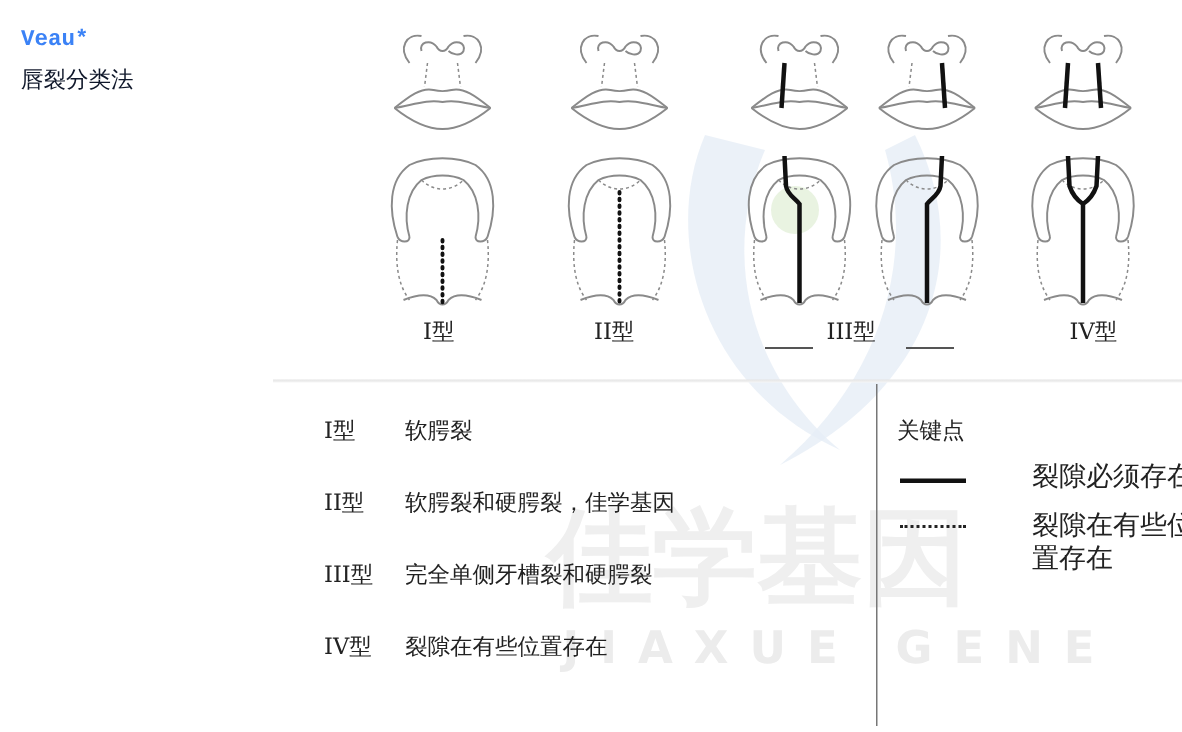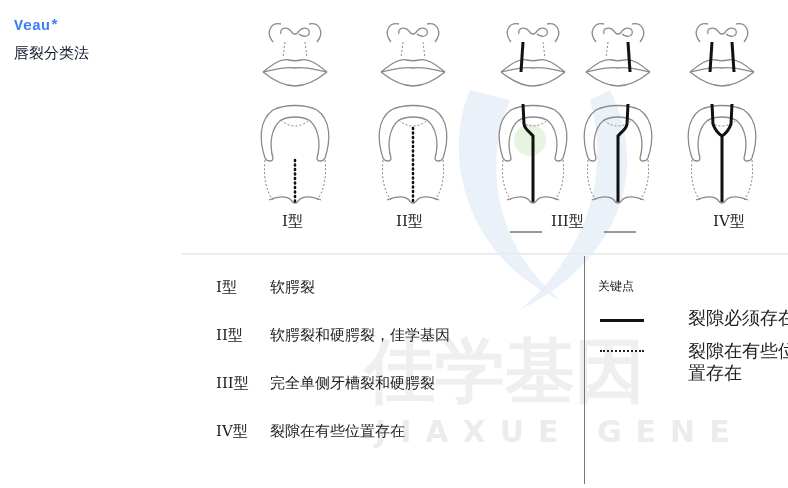--- a/index.html
+++ b/index.html
@@ -10,21 +10,21 @@
   .title { position: absolute; left: 14px; top: 18px; font-family: Liberation Mono, monospace; font-weight: bold; font-size: 15px; color: #3b82f6; }
   .subtitle { position: absolute; left: 14px; top: 44px; font-family: "DejaVu Sans", sans-serif; font-size: 15px; color: #0f172a; }
   .watermark { position: absolute; left: 0; top: 0; width: 788px; height: 488px; pointer-events: none; }
   .figure { position: absolute; left: 250px; top: 12px; width: 538px; height: 230px; }
   .type-label { position: absolute; top: 212px; font-size: 15px; color: #222; }
   .hdivider { position: absolute; left: 182px; top: 253px; width: 606px; height: 2px; background: linear-gradient(#e4e4e4, #f5f5f5); }
   .vdivider { position: absolute; left: 584px; top: 256px; width: 1px; height: 228px; background: #777; }
   .desc-row { position: absolute; left: 216px; font-size: 15px; color: #222; white-space: nowrap; }
   .desc-type { display: inline-block; width: 54px; }
   .desc-text { font-family: "DejaVu Sans", sans-serif; margin-top: 12px; }
-  .key-title { position: absolute; left: 598px; top: 278px; font-family: "DejaVu Sans", sans-serif; font-size: 12px; }
+  .key-title { position: absolute; left: 598px; top: 278px; font-family: "DejaVu Sans", sans-serif; font-size: 15px; }
   .key-solid { position: absolute; left: 600px; top: 319px; width: 44px; height: 3px; background: #111; }
   .key-dotted { position: absolute; left: 600px; top: 350px; width: 44px; height: 0; border-top: 2px dotted #222; }
   .key-text { position: absolute; left: 688px; font-family: "DejaVu Sans", sans-serif; font-size: 18px; line-height: 22px; width: 120px; }
 </style>
 </head>
 <body>
 
 <svg class="watermark" viewBox="0 0 788 488">
   <path d="M470 90 C 440 160, 470 260, 560 300 C 500 250, 480 170, 510 100 Z" fill="#e6eef6" opacity="0.8"></path>
   <path d="M610 90 C 650 170, 620 260, 520 310 C 590 250, 610 170, 590 100 Z" fill="#e6eef6" opacity="0.8"></path>

